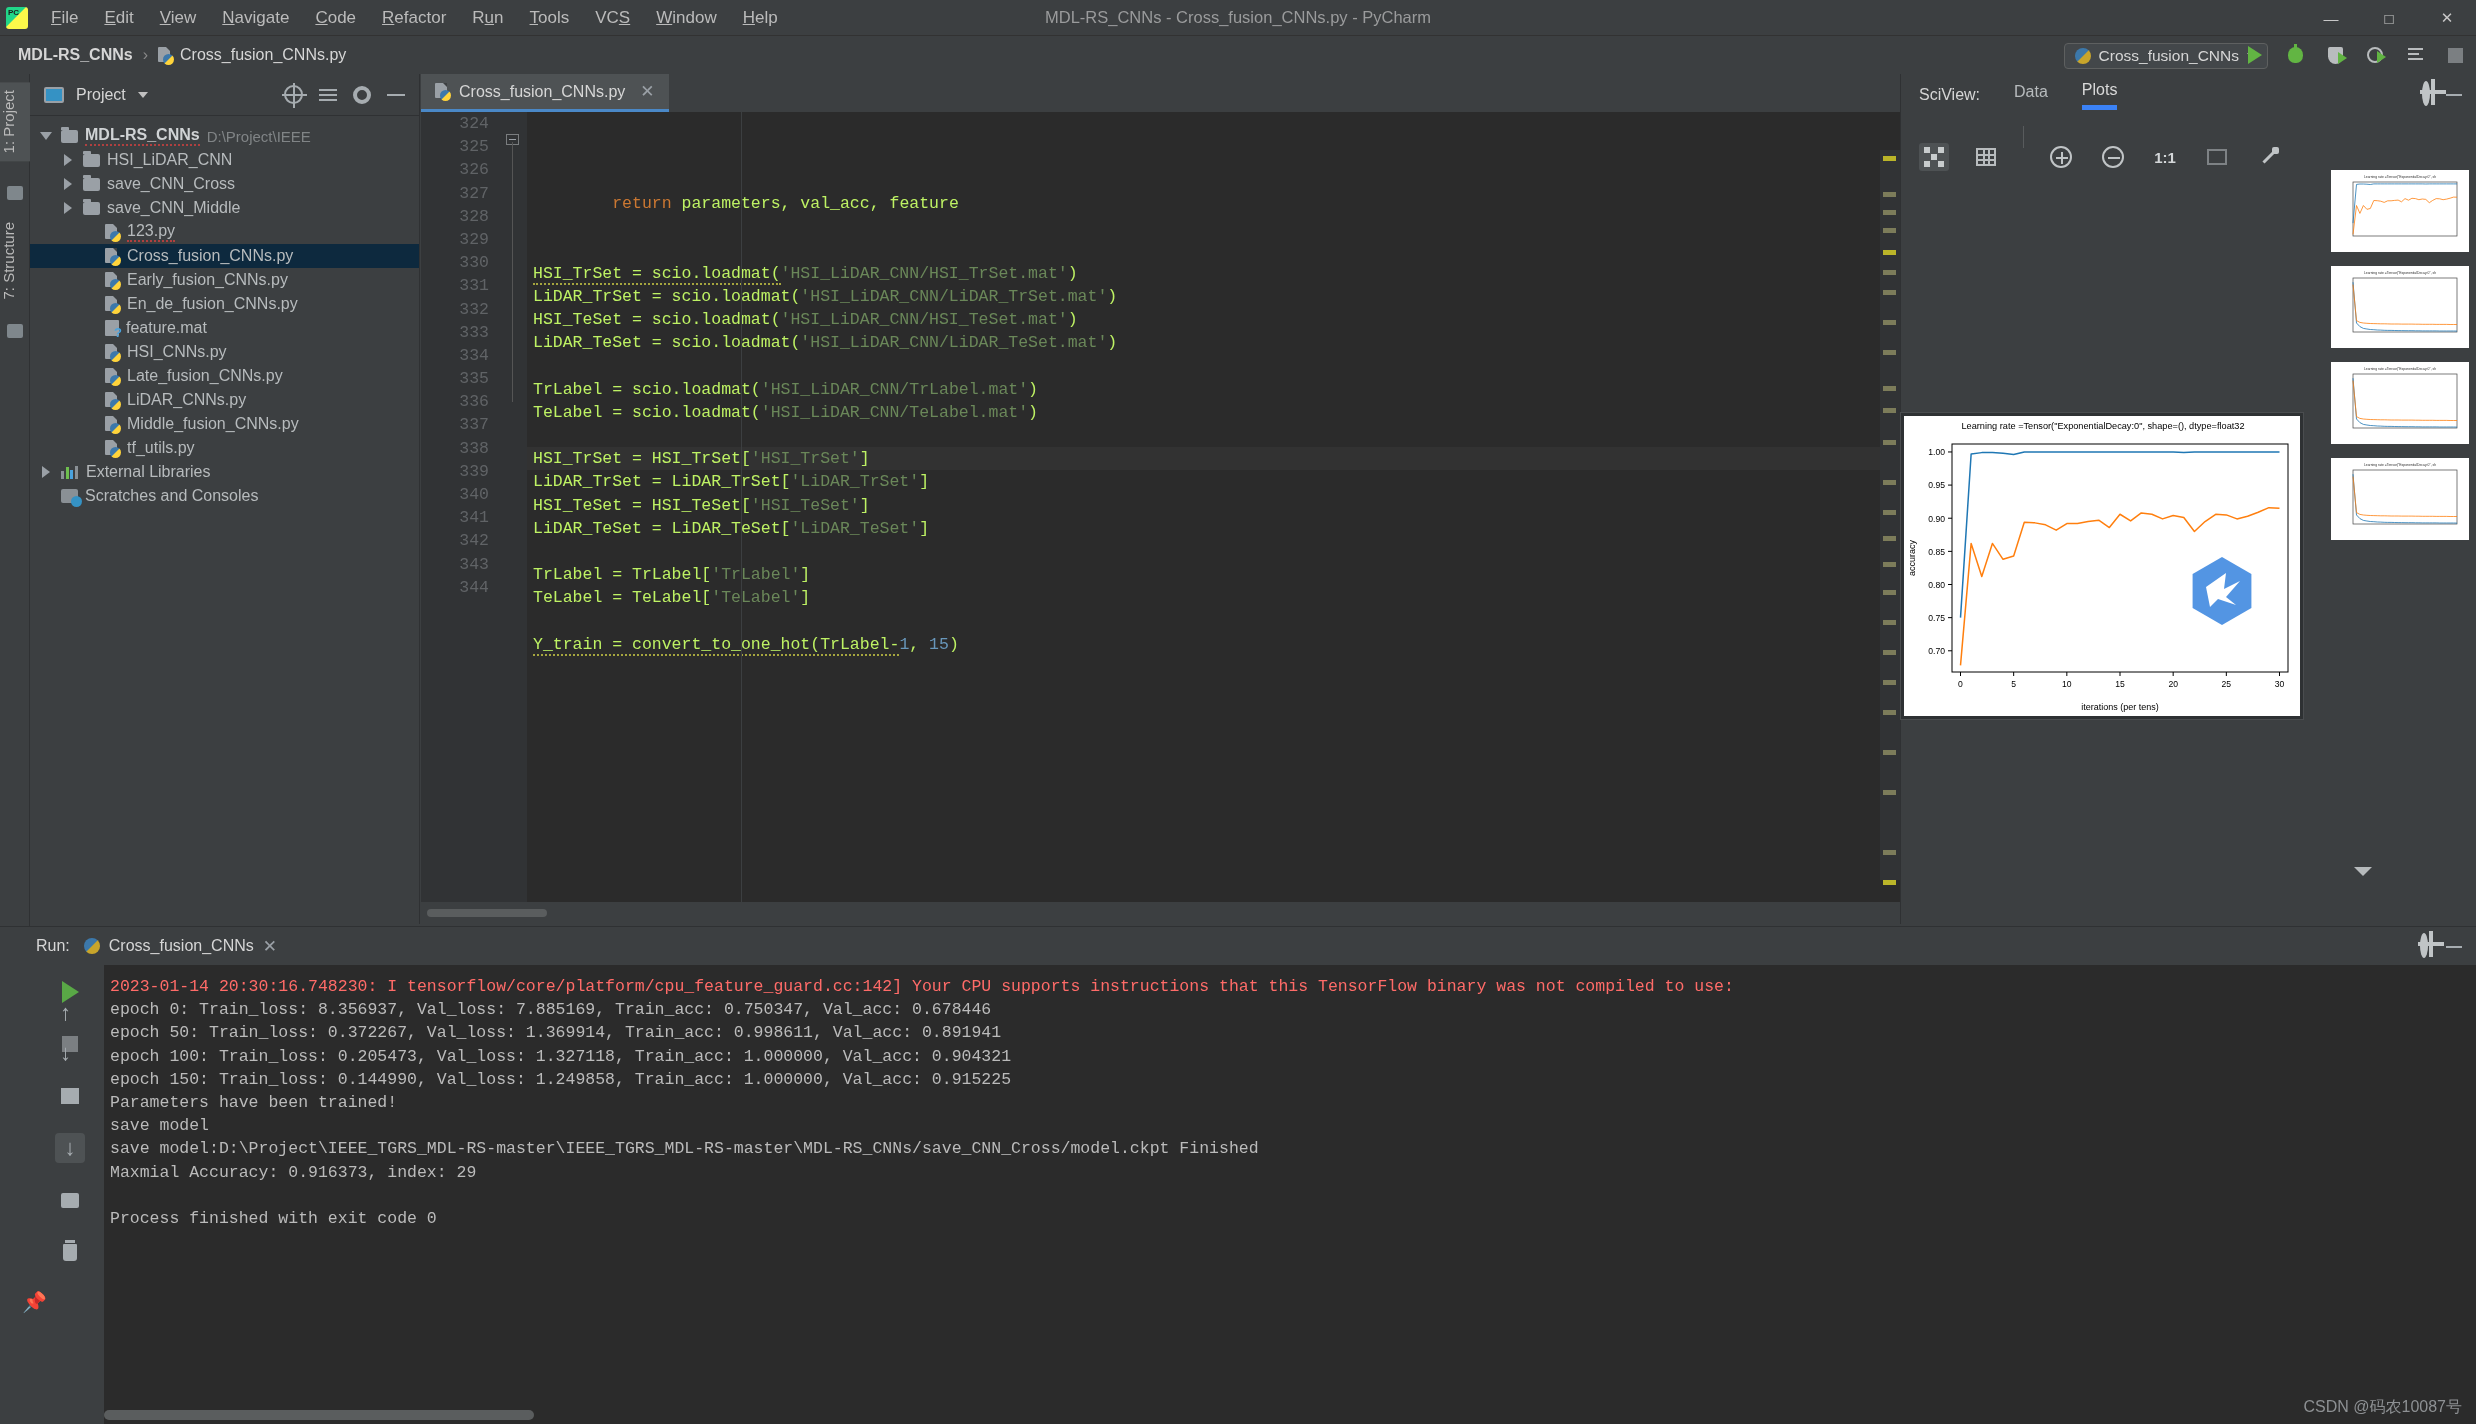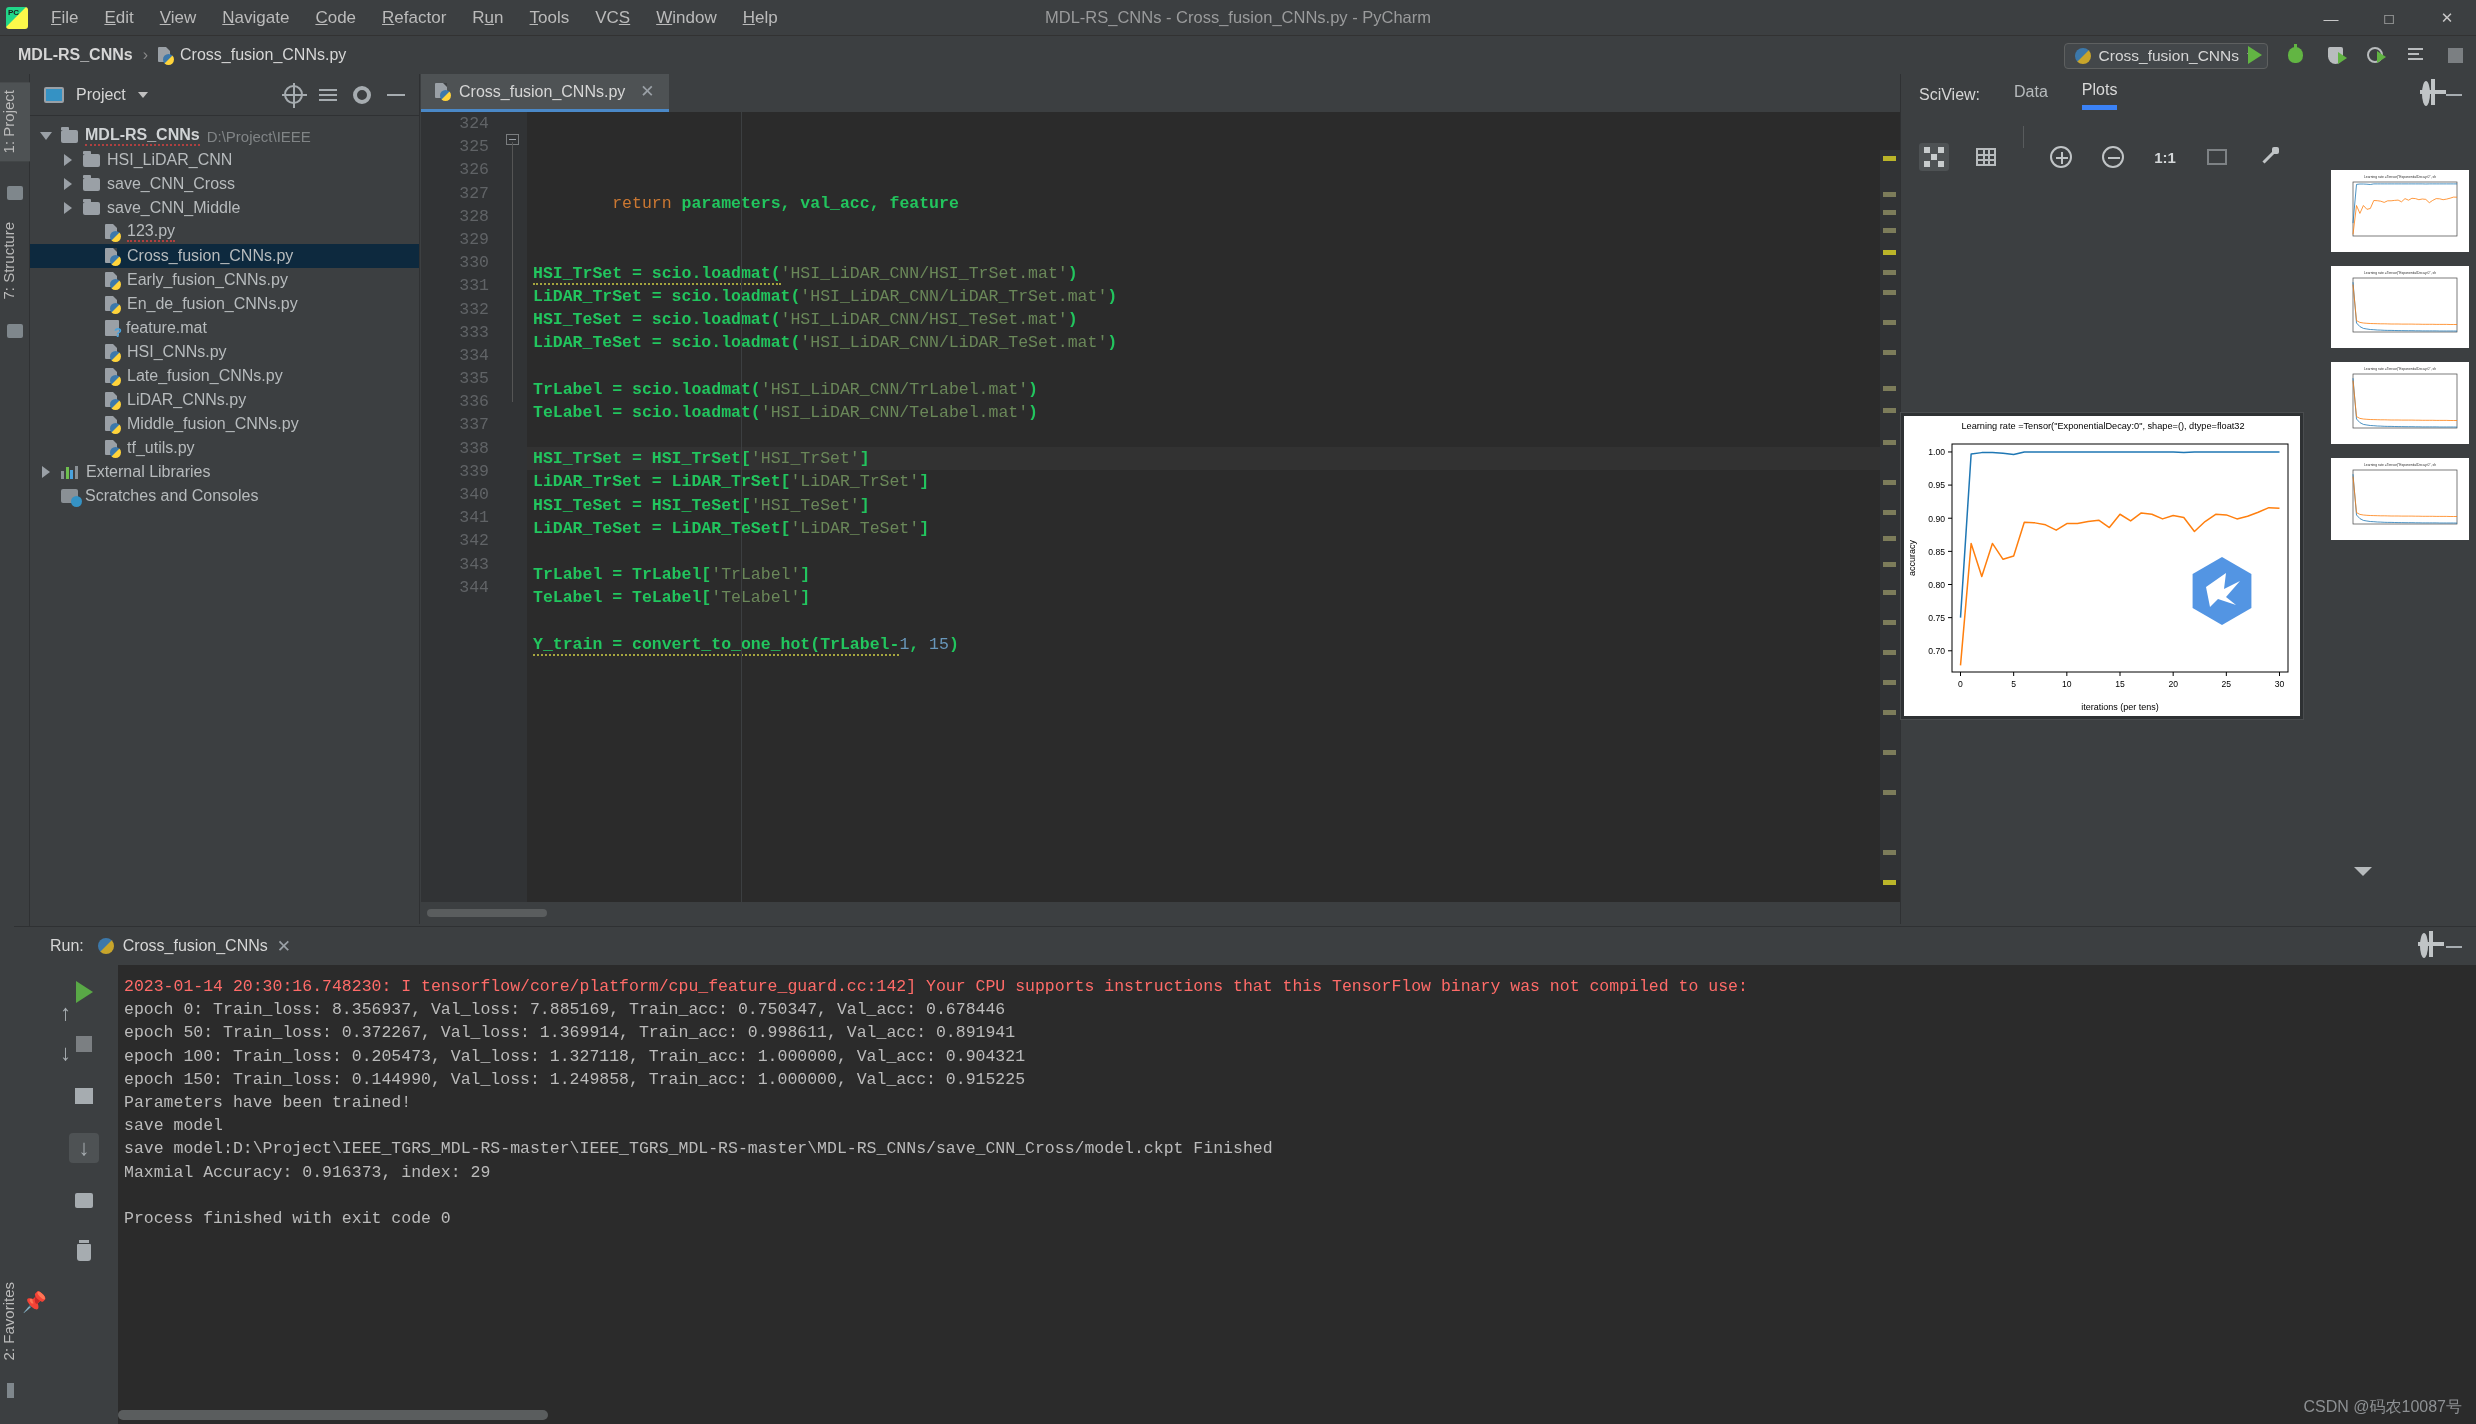--- a/index.html
+++ b/index.html
@@ -182,21 +182,21 @@
   .code {
     position: absolute; left: 106px; top: 0; right: 0; bottom: 0;
     font-family: "Liberation Mono", monospace; font-size: 16.5px;
     color: #a9b7c6; white-space: pre;
   }
   .code .cl { height: 23.2px; line-height: 23.2px; padding-left: 6px; }
   .code .cl.hl { background: #323232; }
   .kw { color: #cc7832; }
   .st { color: #6a8759; }
   .nm { color: #6897bb; }
-  .id { color: #22c55e; font-weight: bold; }
+  .id { color: #bef264; }
   .vline { position:absolute; left:214px; top:0; bottom:0; width:1px; background:#3c3f41; }
 
   .marker-bar {
     position: absolute; right: 0; top: 38px; width: 20px; bottom: 22px;
     background: #313335;
   }
   .mk { position: absolute; left: 3px; width: 13px; height: 5px; }
 
   .hscroll {
     position: absolute; left: 0; bottom: 0; right: 0; height: 22px;
@@ -254,21 +254,20 @@
   .plotwin {
     position: absolute; left: 1900px; top: 412px; width: 404px; height: 308px;
     background: #2e3133; border: 1px solid #4a4d4f; padding: 3px;
   }
   .plot-inner { width: 100%; height: 100%; background: #ffffff; position: relative; }
 
   
   .runpanel {
     position: absolute; left: 0; right: 0; top: 926px; bottom: 0; background: #3c3f41;
     border-top: 1px solid #2f3133;
-    margin-left: 14px;
   }
   .run-head { height: 38px; display: flex; align-items: center; gap: 14px; padding-left: 36px; position: relative;}
   .run-lbl { color: #d6d6d6; font-size: 16px; }
   .run-tab { display: flex; align-items: center; gap: 9px; color: #d6d6d6; font-size: 16px; }
   .run-x { color: #9aa0a6; font-size: 17px; }
   .run-gear { position: absolute; right: 48px; top: 10px; }
   .run-min { position: absolute; right: 14px; top: 19px; width:16px;height:2px;background:#a6acb0;}
   .run-sidebar {
     position: absolute; left: 36px; top: 38px; width: 68px; bottom: 0;
     display: flex; flex-direction: column; align-items: center; gap: 22px; padding-top: 12px;

